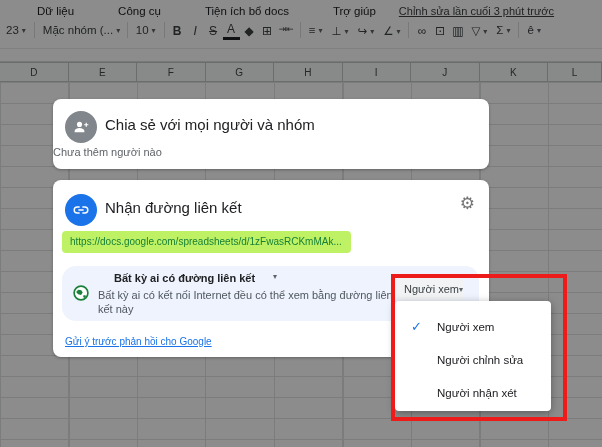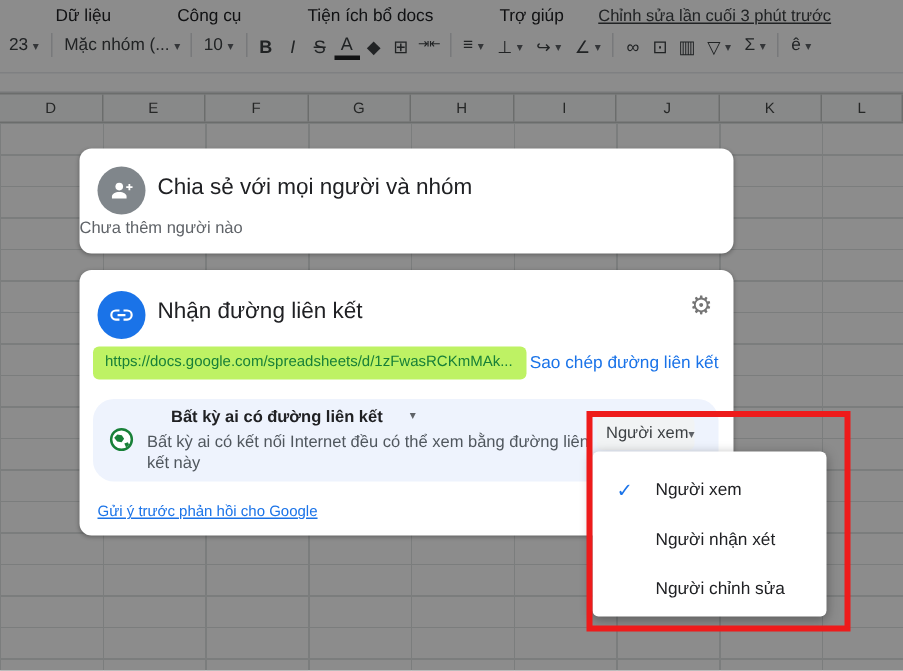--- a/index.html
+++ b/index.html
@@ -212,21 +212,20 @@
 <div class="card card-link">
   <div class="circle-icon link-circle">
     <svg width="18" height="18" viewBox="0 0 24 24" fill="#fff">
       <path d="M3.9 12a3.1 3.1 0 0 1 3.1-3.1h3.2V7H7a5 5 0 0 0 0 10h3.2v-1.9H7A3.1 3.1 0 0 1 3.9 12zM8.5 13h7v-2h-7v2zM17 7h-3.2v1.9H17a3.1 3.1 0 0 1 0 6.2h-3.2V17H17a5 5 0 0 0 0-10z"></path>
     </svg>
   </div>
   <div class="card-title">Nhận đường liên kết</div>
   <div class="gear">⚙</div>
 
   <div class="url-pill">https://docs.google.com/spreadsheets/d/1zFwasRCKmMAk...</div>
-  <button class="copy-btn">Sao chép đường liên kết</button>
 
   <div class="info-pill">
     <div class="globe">
       <svg width="18" height="18" viewBox="0 0 24 24">
         <circle cx="12" cy="12" r="9.2" fill="#fff" stroke="#188038" stroke-width="2.2"></circle>
         <path d="M5.5 10.5l2.8-3 4 .8 2 3-2.2 3.2-4-.8z" fill="#188038"></path>
         <path d="M14.5 15.5l3.2-1 1 2.2-2.6 2.4z" fill="#188038"></path>
       </svg>
     </div>
     <div class="access-row">
@@ -244,21 +243,21 @@
   <span class="caret">▾</span>
 </button>
 
 <div class="dropdown">
   <div class="menu-option">
     <span class="check-col">✓</span>
     <span class="option-label">Người xem</span>
   </div>
   <div class="menu-option">
     <span class="check-col"></span>
-    <span class="option-label">Người nhận xét</span>
+    <span class="option-label">Người chỉnh sửa</span>
   </div>
   <div class="menu-option">
     <span class="check-col"></span>
-    <span class="option-label">Người chỉnh sửa</span>
+    <span class="option-label">Người nhận xét</span>
   </div>
 </div>
 
 <div class="red-rect"></div>
 
 </body></html>

